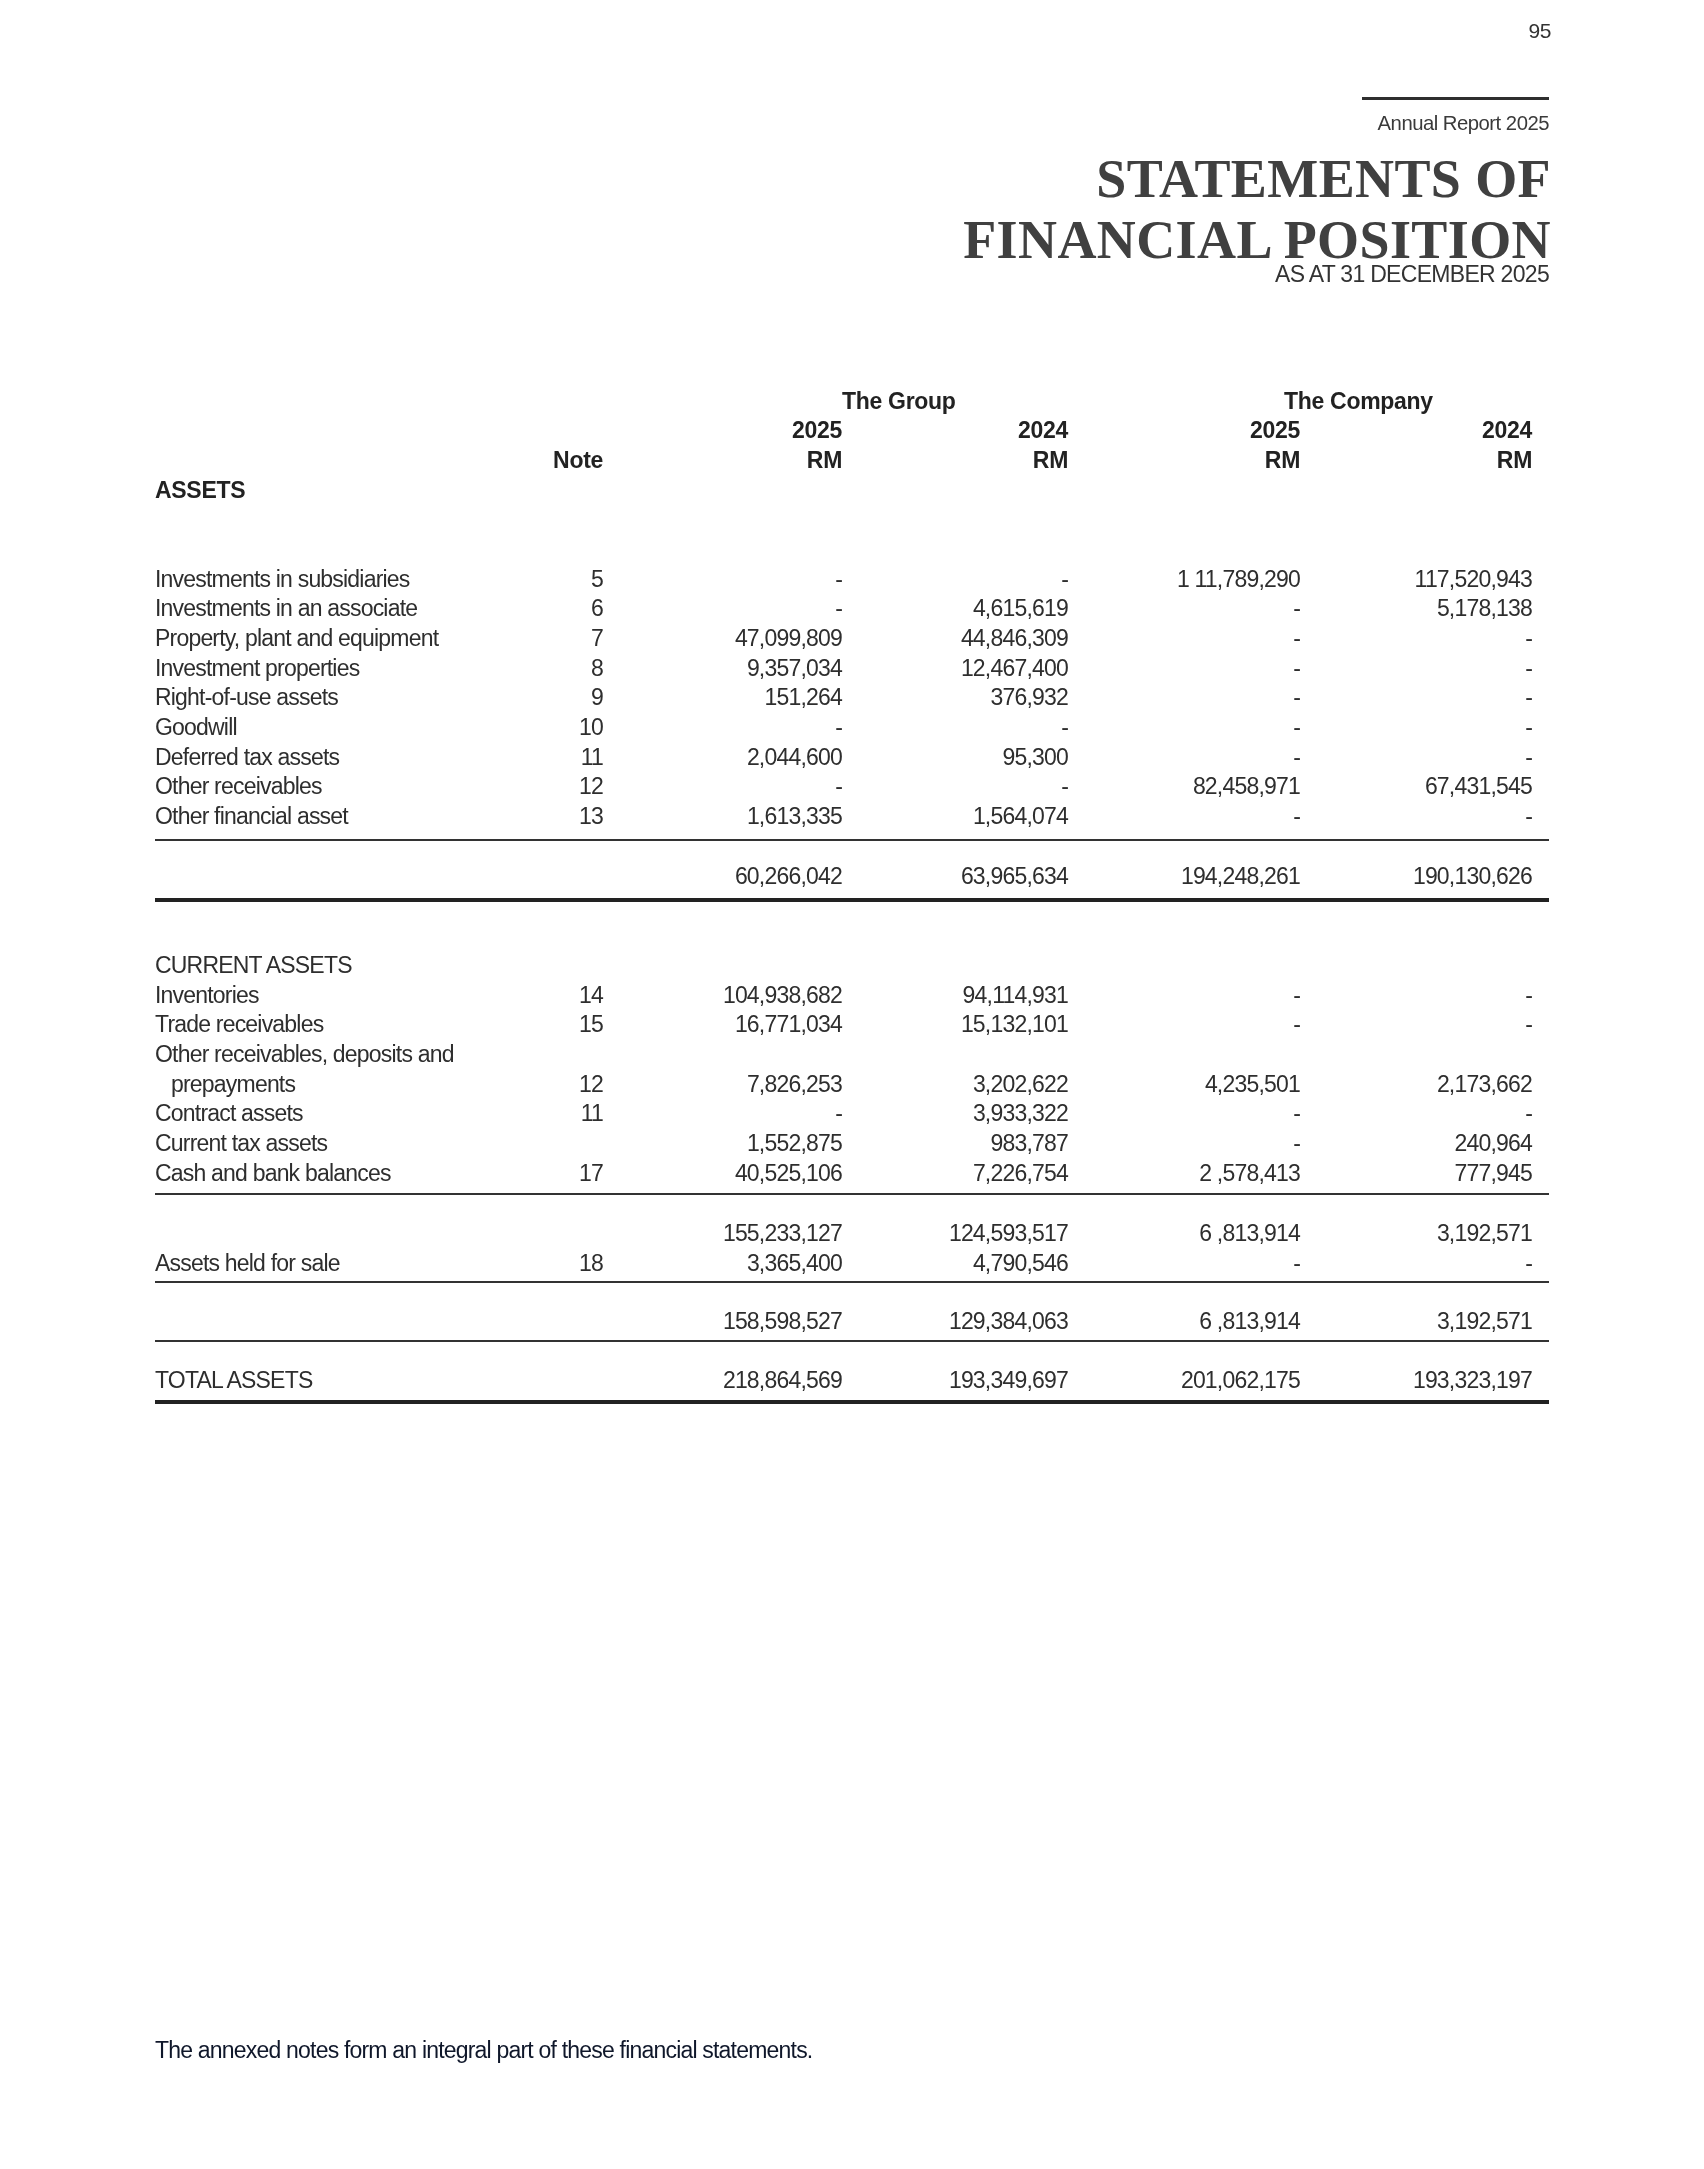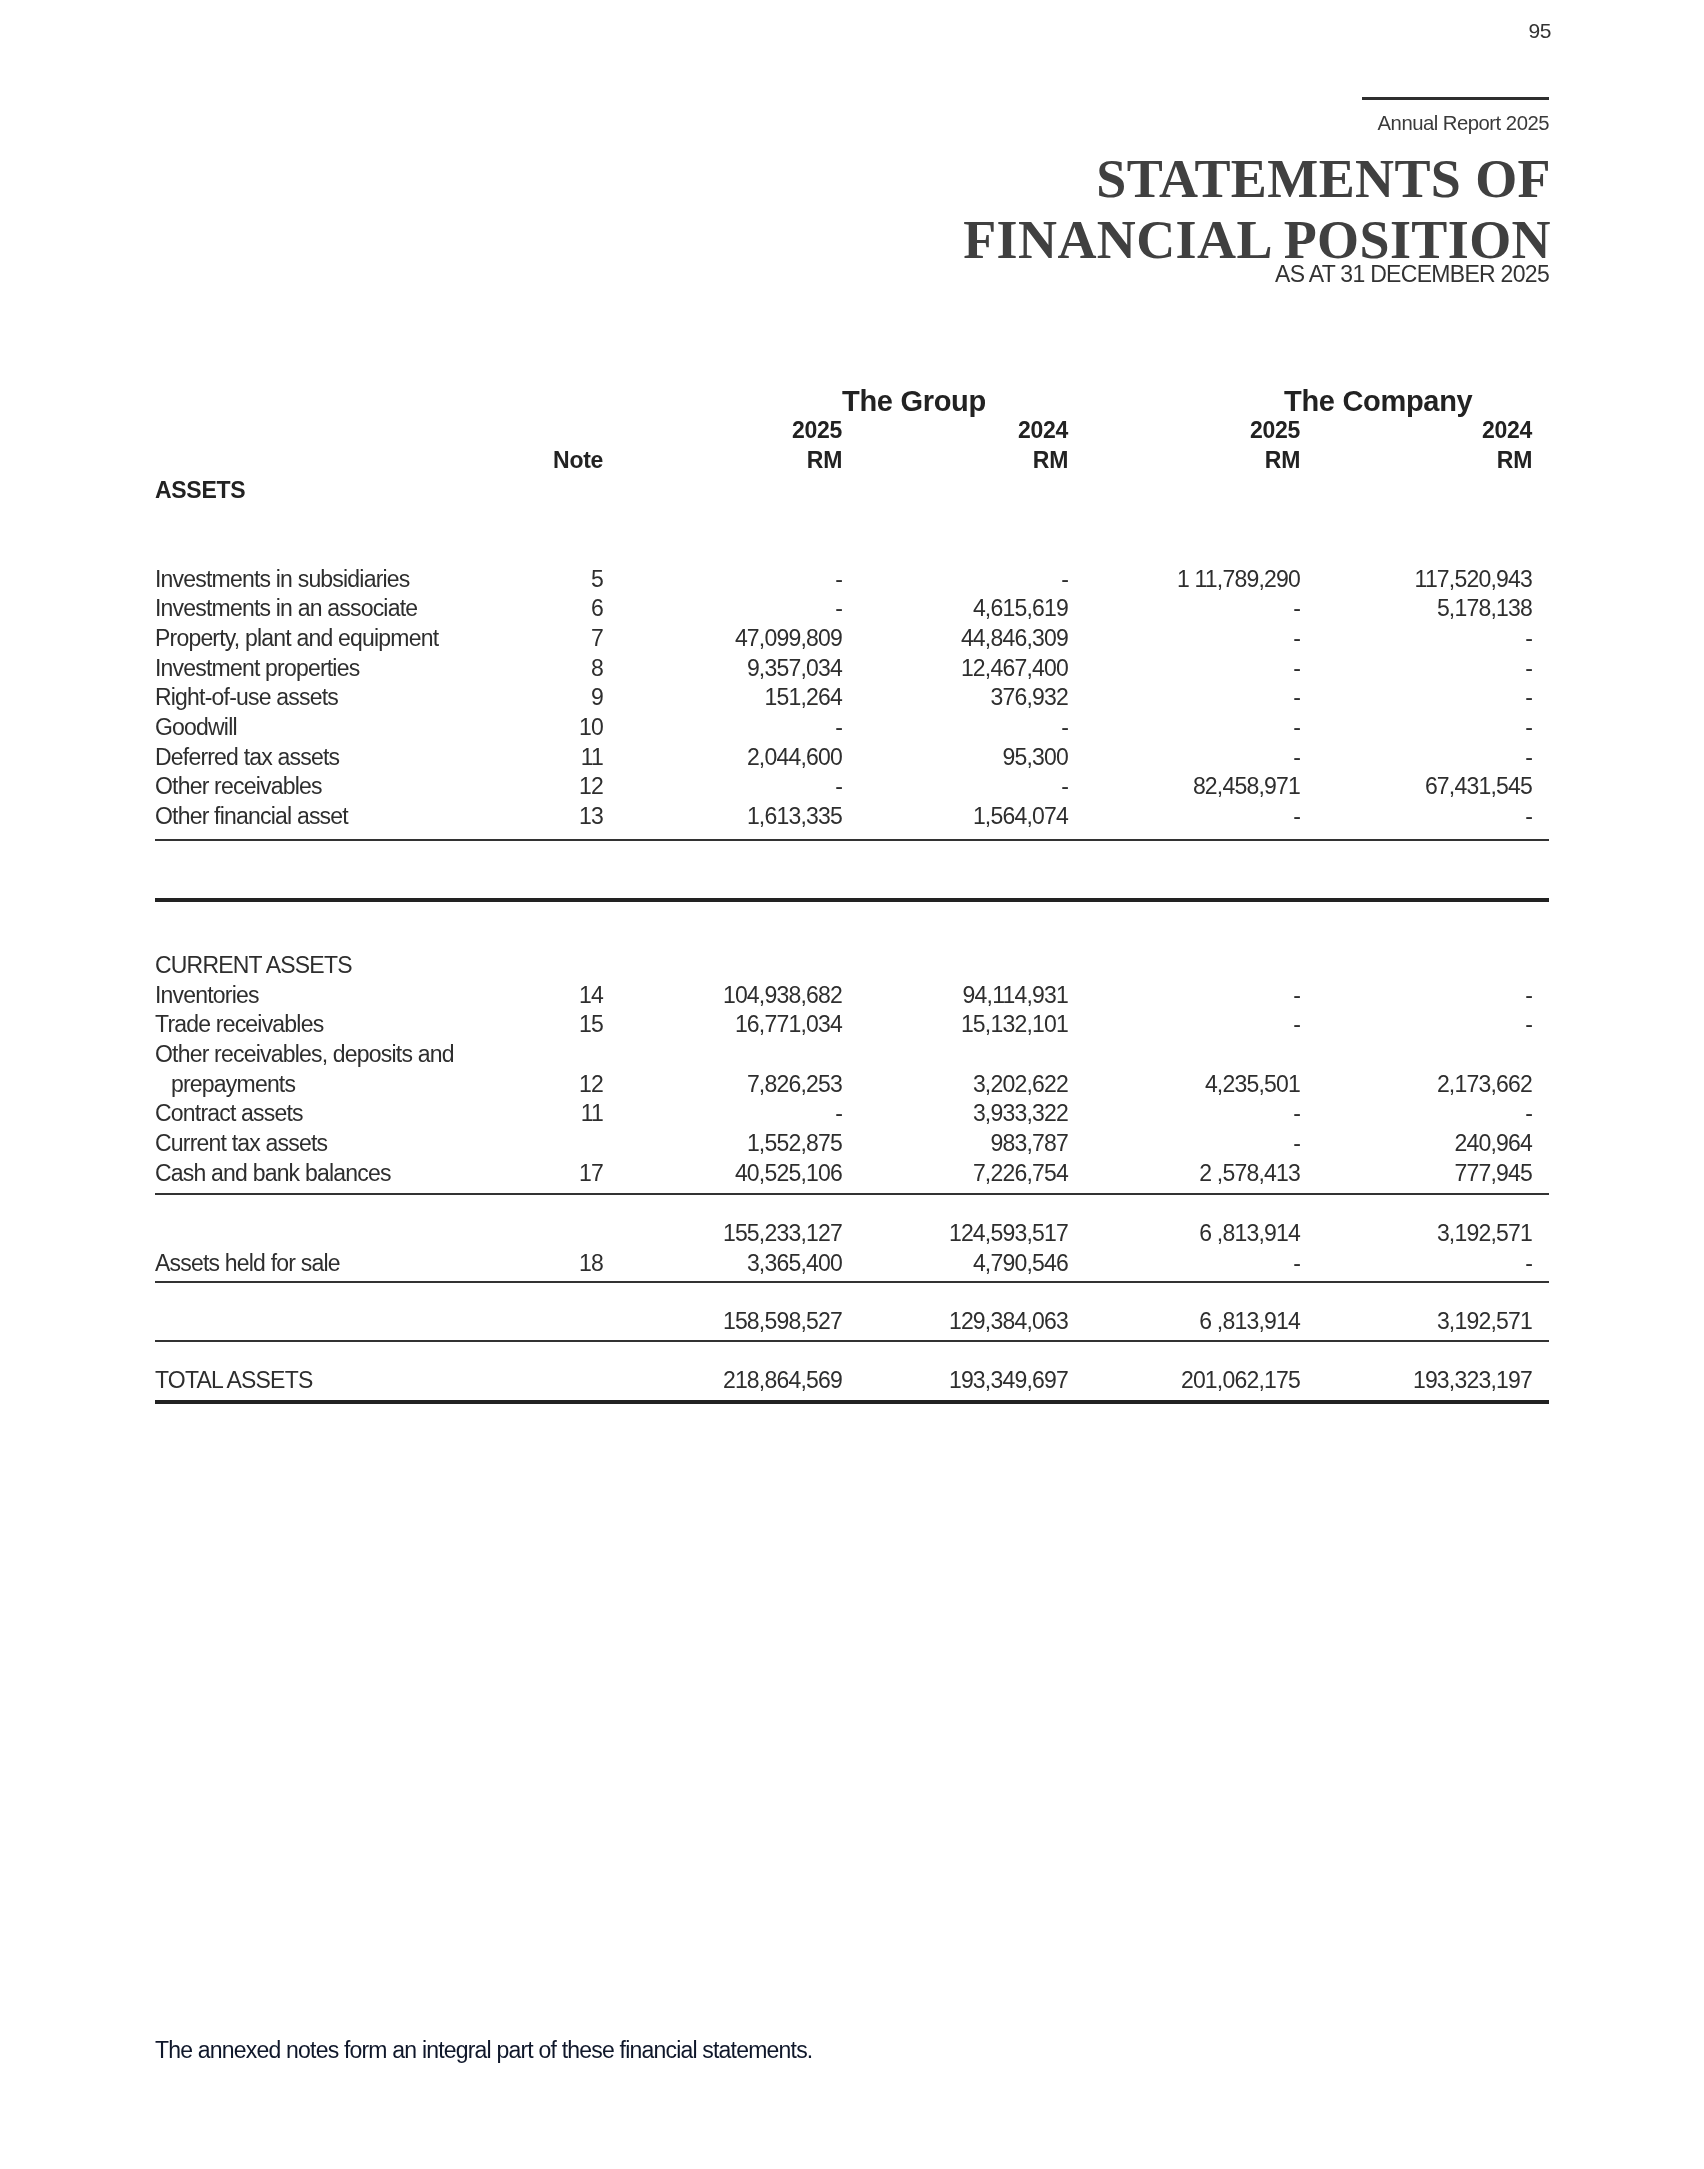--- a/index.html
+++ b/index.html
@@ -31,21 +31,21 @@
   .row > span { position: absolute; top: 0; white-space: nowrap; }
   .lbl { left: 0; }
   .lbl.indent { left: 16px; }
   .note { right: 946px; text-align: right; }
   .c1 { right: 707px; text-align: right; }
   .c2 { right: 481px; text-align: right; }
   .c3 { right: 249px; text-align: right; }
   .c4 { right: 17px; text-align: right; }
   .bold { font-weight: bold; color: #222; letter-spacing: -0.3px; }
 
-  .grp { position: absolute; font-size: 29px; font-weight: bold; line-height: 30px; color: #222; letter-spacing: -0.3px; white-space: nowrap; }
+  .grp { position: absolute; font-size: 23px; font-weight: bold; line-height: 30px; color: #222; letter-spacing: -0.3px; white-space: nowrap; }
 
   .rule { position: absolute; left: 155px; width: 1394px; background: #333; }
   .thin { height: 1.7px; }
   .thick { height: 4.2px; background: #222; }
 
   .footer-note {
     top: 2037px; left: 155px; font-size: 23px; color: #0f172a; letter-spacing: -0.8px;
   }
 </style>
 </head>
@@ -148,20 +148,26 @@
   </div>
   <div class="row" style="top:801px;">
     <span class="lbl">Other financial asset</span>
     <span class="note">13</span>
     <span class="c1">1,613,335</span>
     <span class="c2">1,564,074</span>
     <span class="c3">-</span>
     <span class="c4">-</span>
   </div>
 
+  <div class="row" style="top:861px;">
+    <span class="c1">60,266,042</span>
+    <span class="c2">63,965,634</span>
+    <span class="c3">194,248,261</span>
+    <span class="c4">190,130,626</span>
+  </div>
 
   <div class="row" style="top:950px;">
     <span class="lbl">CURRENT ASSETS</span>
   </div>
   <div class="row" style="top:980px;">
     <span class="lbl">Inventories</span>
     <span class="note">14</span>
     <span class="c1">104,938,682</span>
     <span class="c2">94,114,931</span>
     <span class="c3">-</span>

